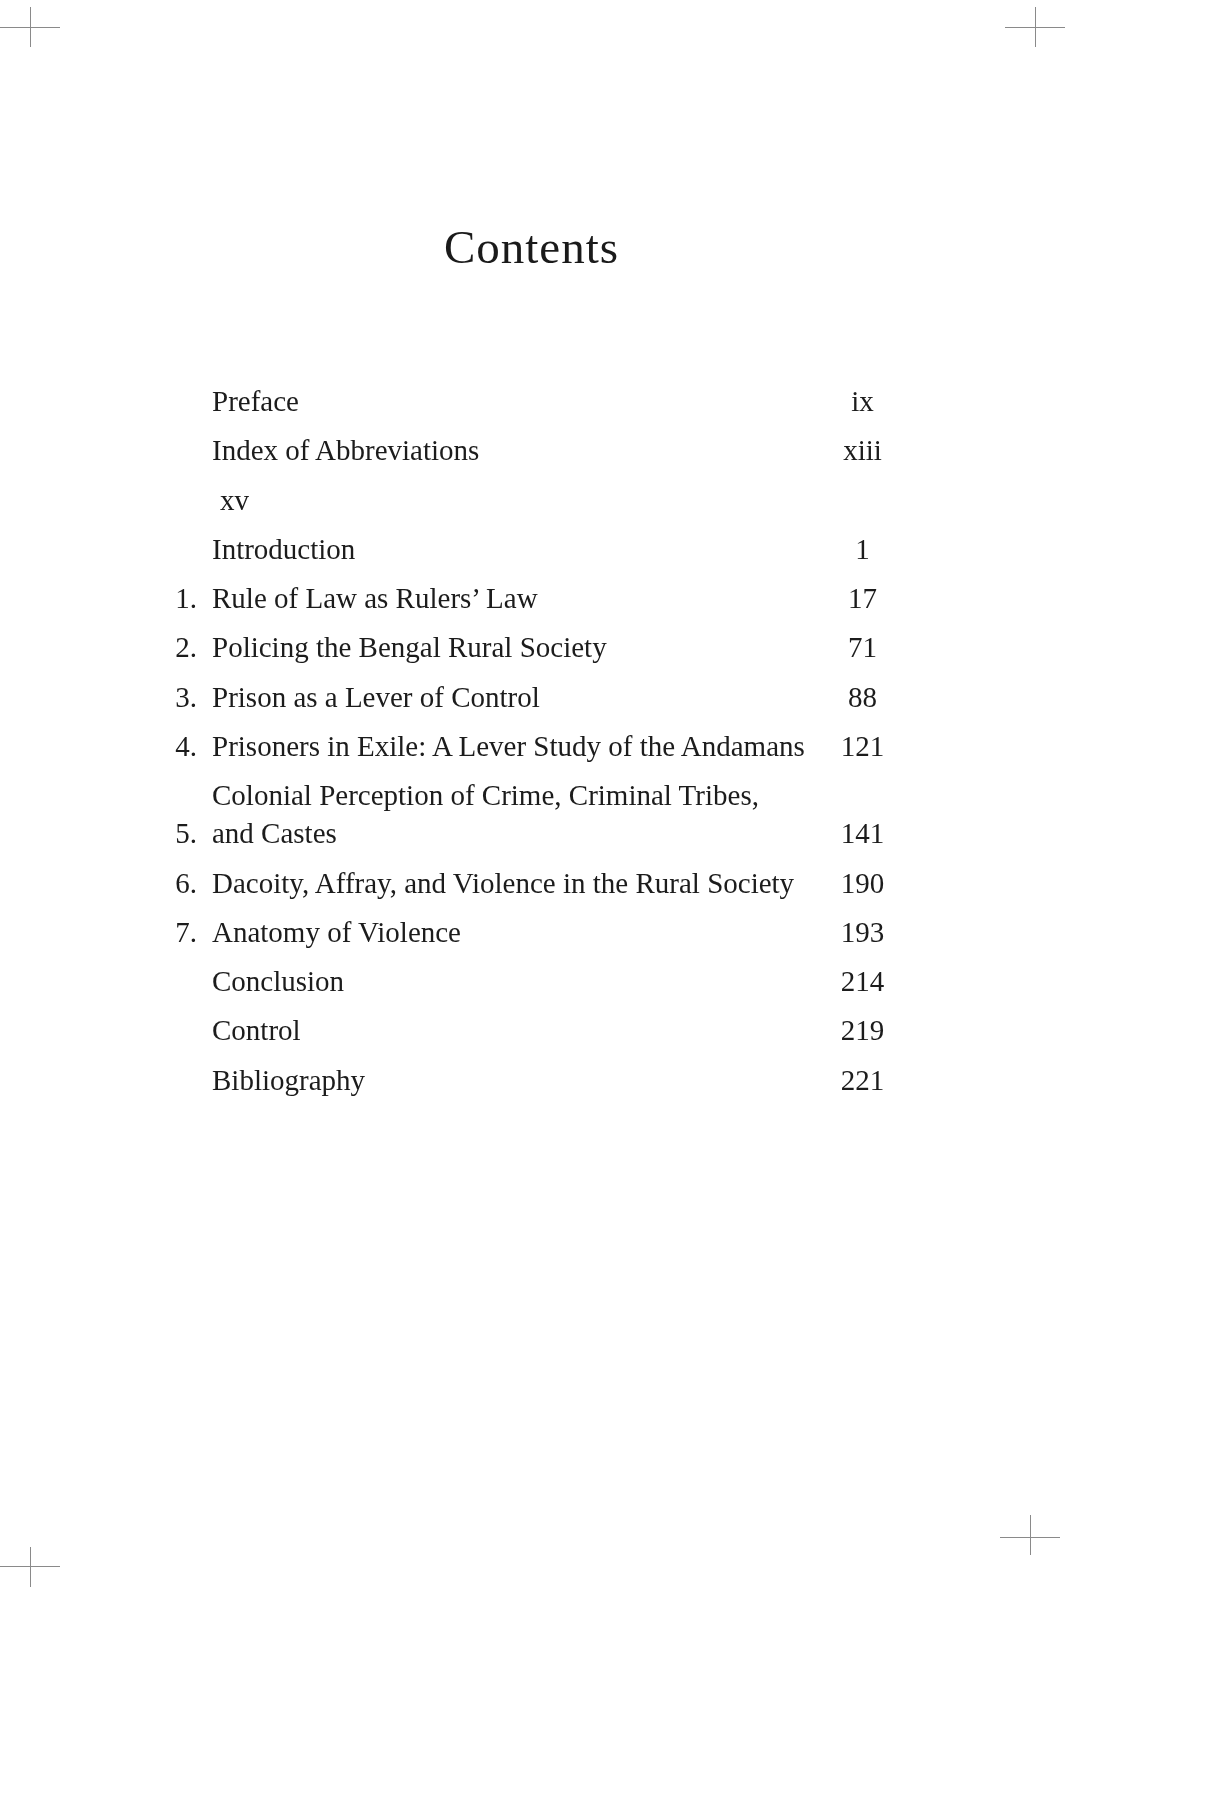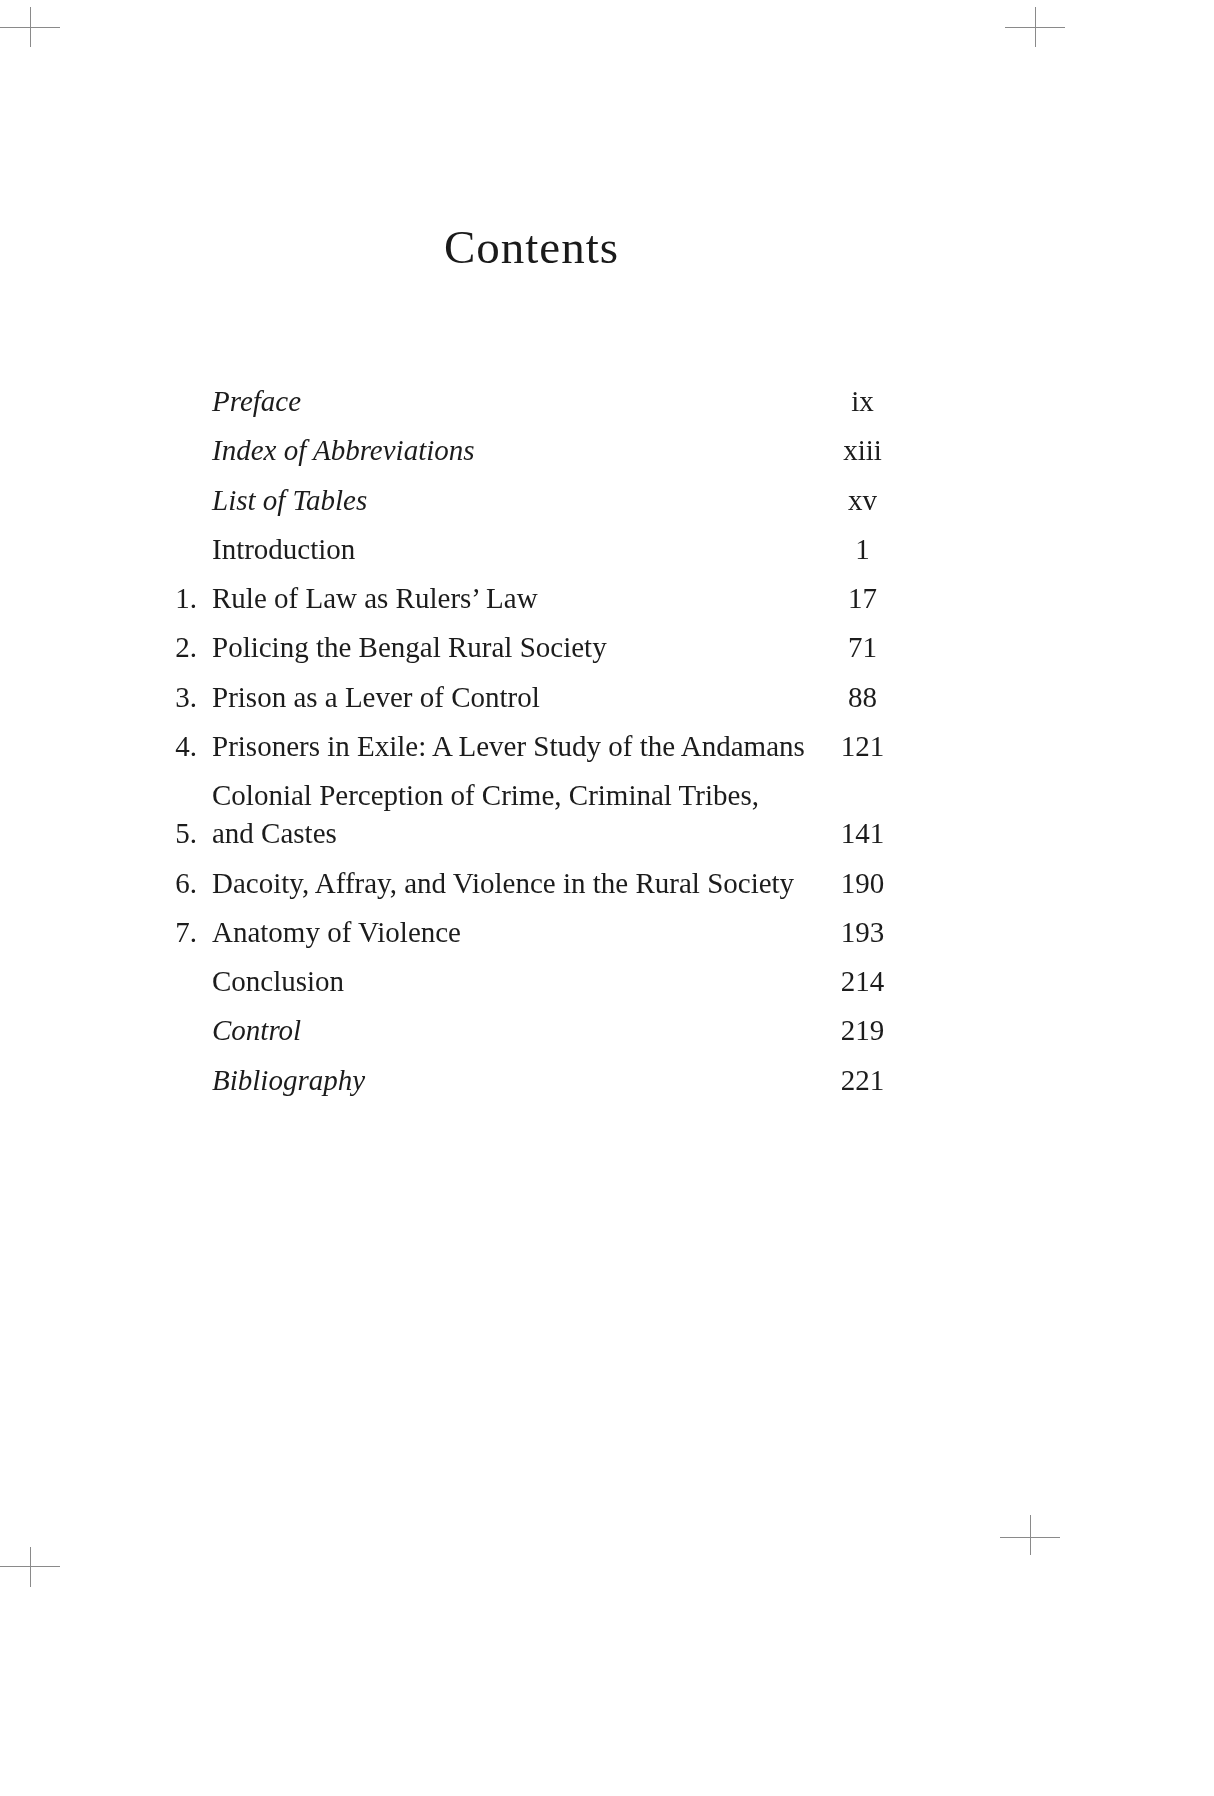--- a/index.html
+++ b/index.html
@@ -53,21 +53,21 @@
     width: 34px;
     text-align: right;
     flex: 0 0 auto;
     white-space: nowrap;
   }
   .title {
     flex: 1 1 auto;
     padding-left: 15px;
     white-space: pre-line;
   }
-  .title.italic { font-style: italic; }
+  .title.italic { }
   .pg {
     flex: 0 0 auto;
     width: 75px;
     text-align: center;
     white-space: nowrap;
   }
 </style>
 </head>
 <body>
 
@@ -96,21 +96,20 @@
   </div>
 
   <div class="row">
     <span class="num"></span>
     <span class="title italic">Index of Abbreviations</span>
     <span class="pg">xiii</span>
   </div>
 
   <div class="row">
     <span class="num"></span>
-    <span class="title italic">List of Tables</span>
     <span class="pg">xv</span>
   </div>
 
   <div class="row">
     <span class="num"></span>
     <span class="title">Introduction</span>
     <span class="pg">1</span>
   </div>
 
   <div class="row">

